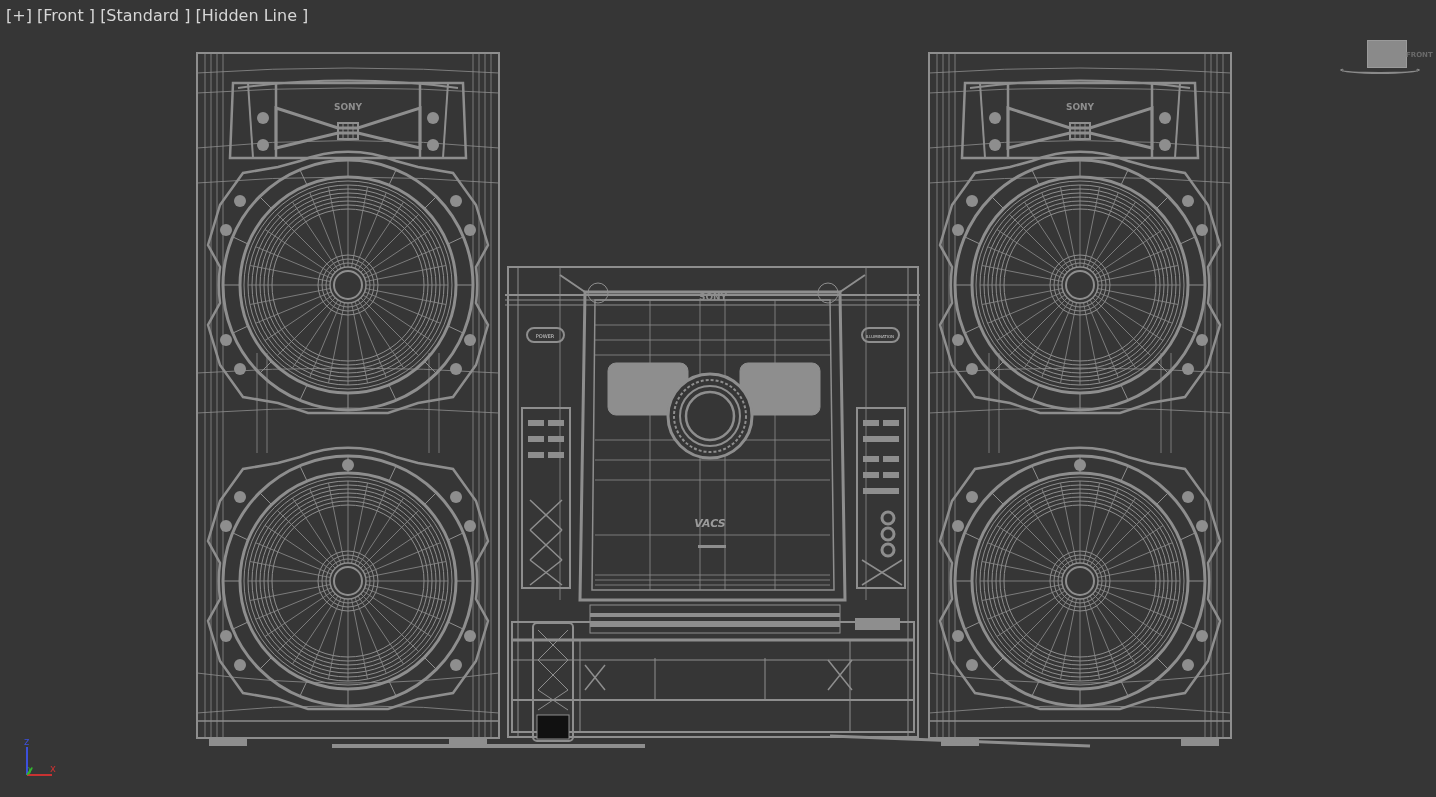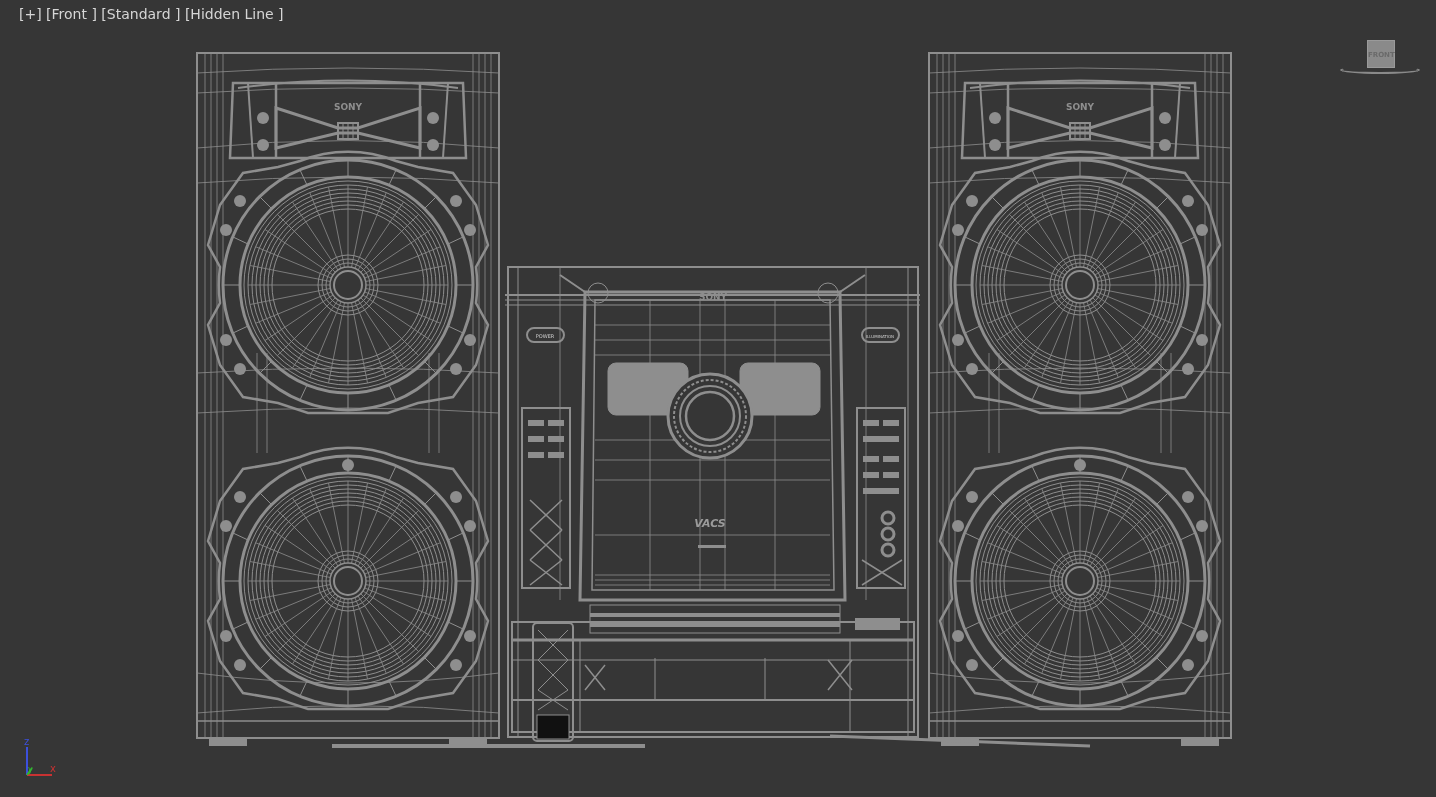--- a/index.html
+++ b/index.html
@@ -1,25 +1,25 @@
 <!DOCTYPE html>
 <html><head>
 <meta charset="utf-8">
 <style>
   html, body { margin:0; padding:0; }
   body { width:1436px; height:797px; background:#363636; overflow:hidden; position:relative;
          font-family:"DejaVu Sans", sans-serif; }
-  .viewport-label { position:absolute; left:19px; top:6px; font-size:14px; color:#d6d6d6;
+  .viewport-label { position:absolute; left:6px; top:6px; font-size:16px; color:#d6d6d6;
          letter-spacing:0px; white-space:nowrap; }
   .viewport-label span { cursor:pointer; }
   .scene { position:absolute; left:0; top:0; width:1436px; height:797px; }
   .viewcube { position:absolute; left:1338px; top:38px; width:84px; height:42px; }
   .viewcube .face { position:absolute; left:29px; top:2px; width:28px; height:28px;
          background:#8a8a8a; border:1px solid #9a9a9a; box-sizing:border-box;
-         font-size:7px; color:#6a6a6a; text-align:center; line-height:28px; font-weight:bold; }
+         font-size:7px; color:#6a6a6a; text-align:center; line-height:28px; font-weight:bold;padding-left:38px; }
   .viewcube .ring { position:absolute; left:2px; top:28px; width:80px; height:8px;
          border-radius:50%; border:2px solid #8a8a8a; box-sizing:border-box; border-top-color:transparent; }
   .axis-tripod { position:absolute; left:14px; top:735px; width:50px; height:45px; }
   .axis-tripod .lbl { position:absolute; font-size:10px; }
 </style>
 </head>
 <body>
 
 <div class="viewport-label">
   <span>[+]</span>

